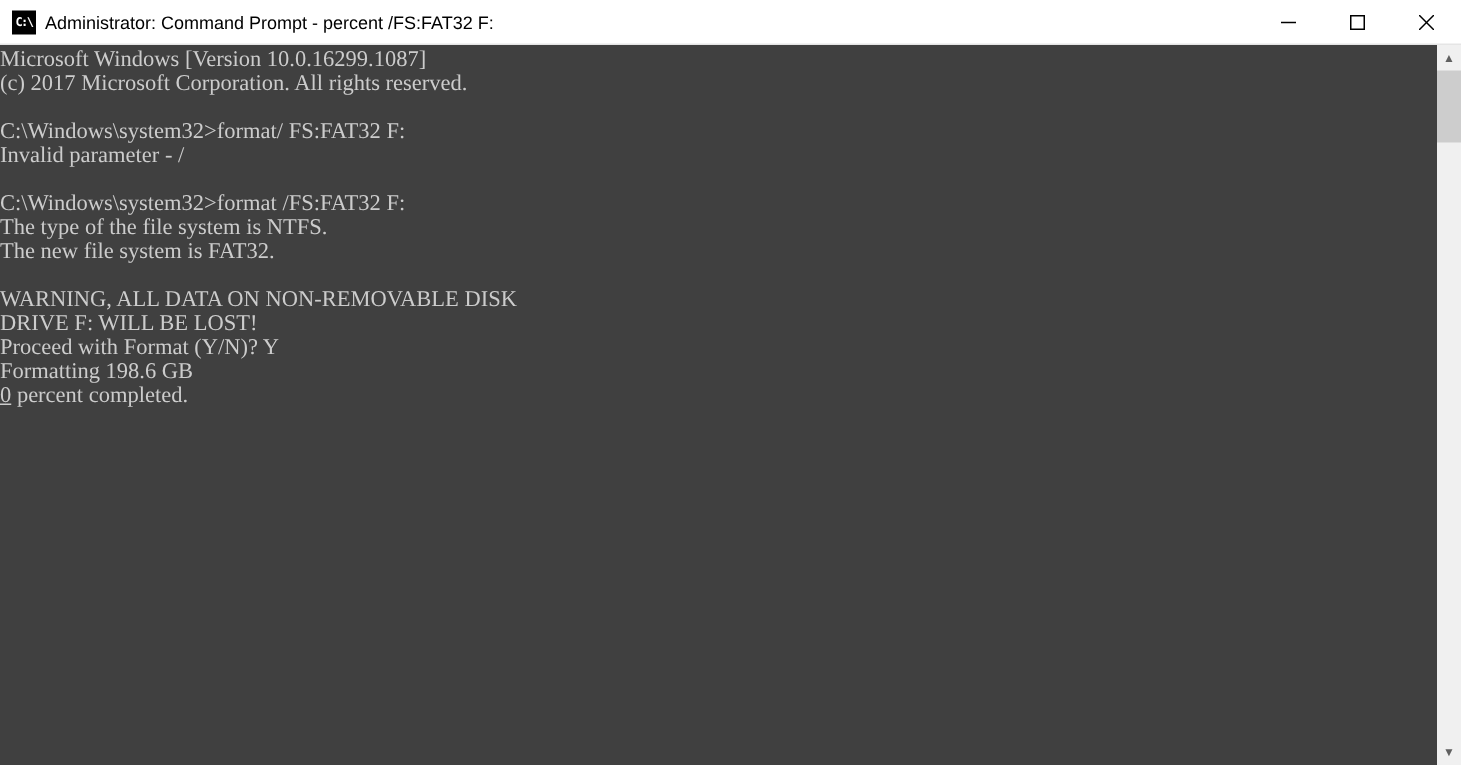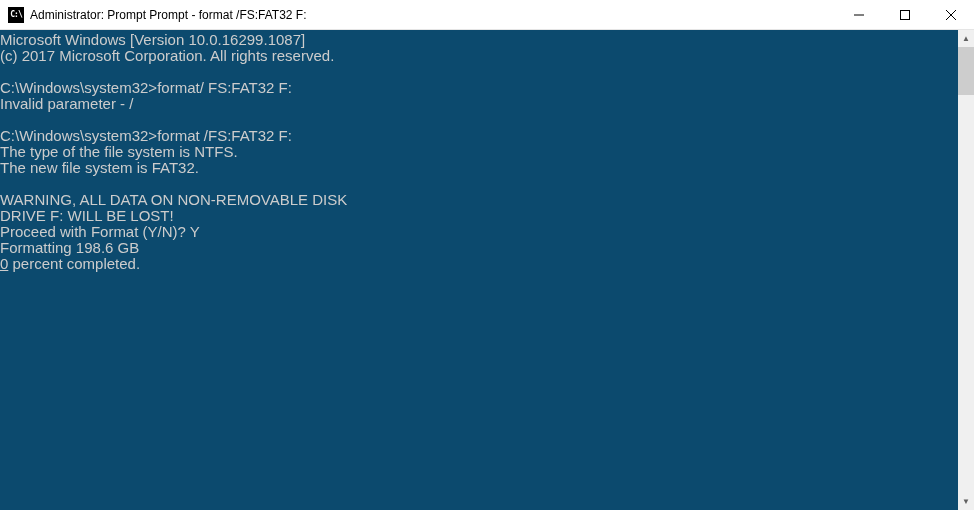--- a/index.html
+++ b/index.html
@@ -56,23 +56,23 @@
 }
 .win-btn svg { width: 10px; height: 10px; }
 .client-area {
   flex: 1;
   display: flex;
   background: #000;
   position: relative;
 }
 .console {
   flex: 1;
-  background: #0c4a6e;
+  background: #404040;
   color: #ccc;
-  font-family: Liberation Sans, sans-serif;
+  font-family: Liberation Serif, serif;
   font-size: 15px;
   line-height: 16px;
   white-space: pre;
   padding: 2px 0 0 0;
   overflow: hidden;
 }
 .scrollbar {
   width: 16px;
   background: #f0f0f0;
   position: relative;
@@ -110,21 +110,21 @@
 }
 .cursor-underline {
   text-decoration: underline;
 }
 </style>
 </head>
 <body>
 
 <div class="titlebar">
   <div class="titlebar-icon">C:\</div>
-  <div class="titlebar-text">Administrator: Prompt Prompt - format  /FS:FAT32 F:</div>
+  <div class="titlebar-text">Administrator: Command Prompt - percent  /FS:FAT32 F:</div>
   <div class="titlebar-spacer"></div>
   <div class="win-controls">
     <div class="win-btn">
       <svg viewBox="0 0 10 10">
           <line x1="0" y1="5" x2="10" y2="5" stroke="currentColor" stroke-width="1"></line>
         </svg>
     </div>
     <div class="win-btn">
       <svg viewBox="0 0 10 10">
           <rect x="0.5" y="0.5" width="9" height="9" fill="none" stroke="currentColor" stroke-width="1"></rect>

